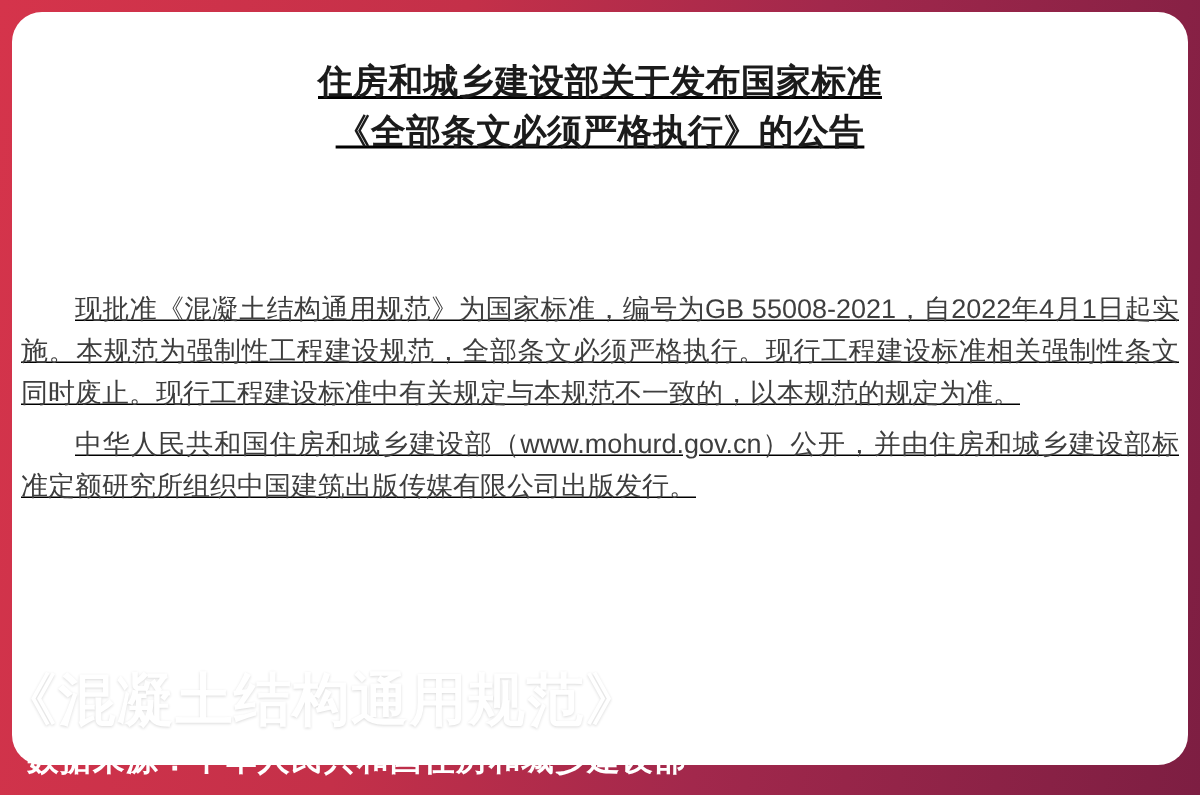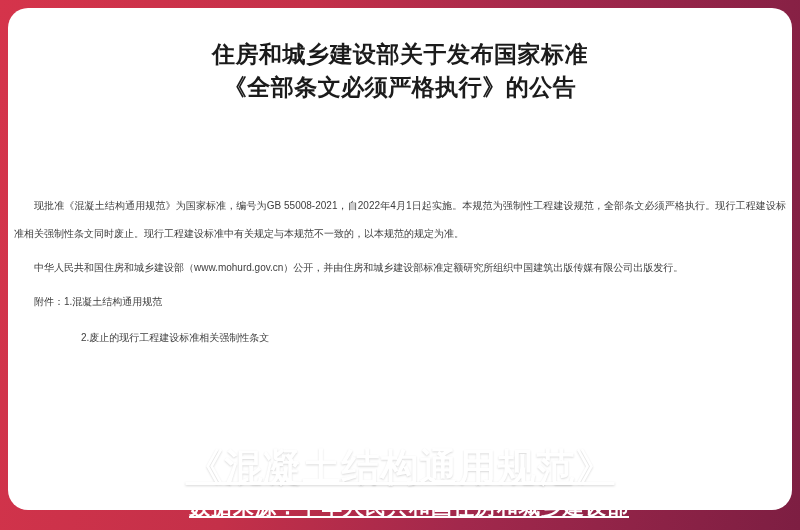--- a/index.html
+++ b/index.html
@@ -11,56 +11,56 @@
   }
 
   
   .doc-card {
     position: absolute;
     left: 8px; top: 8px;
     width: 784px; height: 502px;
     background: #ffffff;
     border-radius: 20px;
     overflow: hidden;
+    text-decoration: underline;
   }
 
   .doc-title {
     margin-top: 30px;
     text-align: center;
     color: #1b1b1b;
     font-weight: 900;
     font-size: 23px;
     line-height: 33px;
     letter-spacing: 0.5px;
   }
 
   .doc-body {
     padding: 0 6px;
     color: #3e3e3e;
-    font-size: 10px;
+    font-size: 18px;
     line-height: 28px;
     text-align: justify;
   }
 
   .doc-body p.para { text-indent: 2em; }
   .doc-body p.para.first { margin-top: 88px; }
   .doc-body p.para + p.para { margin-top: 6px; }
 
   .attachments { margin-top: 6px; }
   .attach-line1 { padding-left: 2em; line-height: 28px; }
   .attach-line2 { padding-left: 67px; line-height: 28px; margin-top: 8px; }
 
   
   .banner {
     position: absolute;
     left: 0; top: 435px;
     width: 800px; height: 95px;
-    text-align: center;
+    text-align: left;
     color: #ffffff;
-    text-decoration: underline;
   }
   .banner-title {
     margin-top: 10px;
     font-size: 38px;
     line-height: 44px;
     font-weight: 900;
     letter-spacing: 1px;
     text-shadow: 0 1px 2px rgba(0,0,0,0.15);
   }
   .banner-source {
@@ -78,25 +78,19 @@
 <div class="doc-card">
   <div class="doc-title">
     <div>住房和城乡建设部关于发布国家标准</div>
     <div>《全部条文必须严格执行》的公告</div>
   </div>
 
   <div class="doc-body">
     <p class="para first">现批准《混凝土结构通用规范》为国家标准，编号为GB 55008-2021，自2022年4月1日起实施。本规范为强制性工程建设规范，全部条文必须严格执行。现行工程建设标准相关强制性条文同时废止。现行工程建设标准中有关规定与本规范不一致的，以本规范的规定为准。</p>
     <p class="para">中华人民共和国住房和城乡建设部（www.mohurd.gov.cn）公开，并由住房和城乡建设部标准定额研究所组织中国建筑出版传媒有限公司出版发行。</p>
 
-    <div class="attachments">
-      <div class="attach-line1">
-        <span>附件：</span><span>1.混凝土结构通用规范</span>
-      </div>
-      <div class="attach-line2">2.废止的现行工程建设标准相关强制性条文</div>
-    </div>
   </div>
 </div>
 
 <div class="banner">
   <div class="banner-title">《混凝土结构通用规范》</div>
   <div class="banner-source">数据来源：中华人民共和国住房和城乡建设部</div>
 </div>
 
 </body></html>

